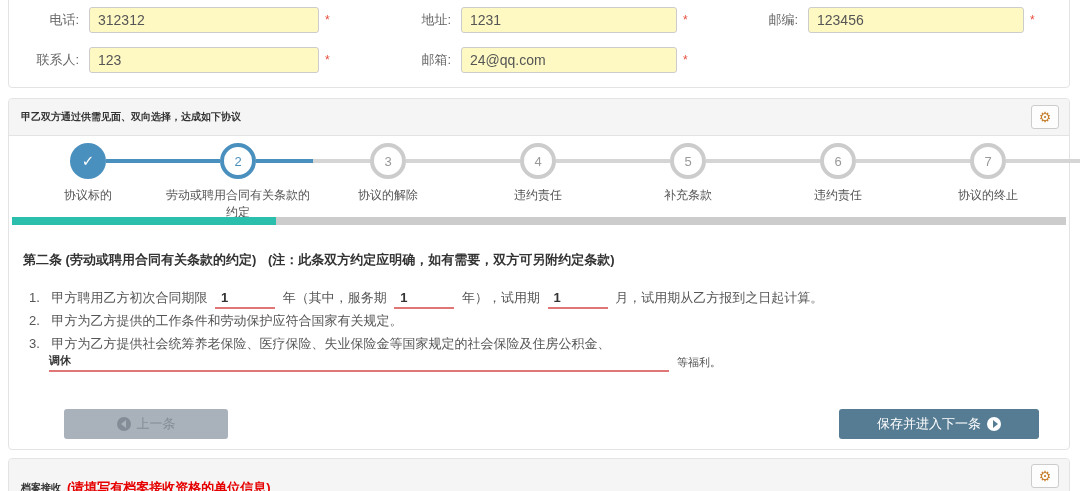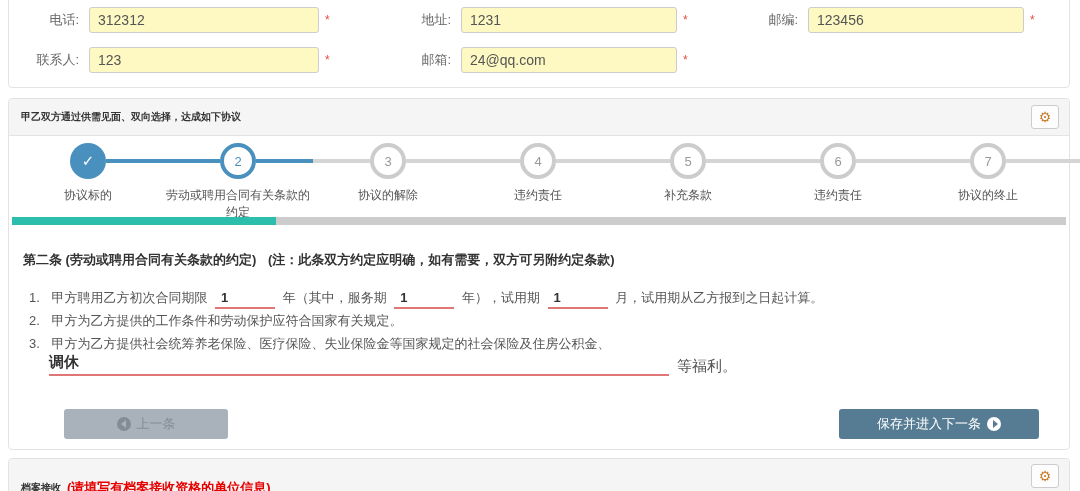--- a/index.html
+++ b/index.html
@@ -49,21 +49,21 @@
 
   
   .clause-heading{position:absolute;top:152px;left:14px;font-size:13px;font-weight:bold;color:#333;}
   .clause-heading span{margin-right:8px;}
   .item{position:absolute;left:20px;font-size:13px;color:#555;white-space:nowrap;}
   .item .num{margin-right:8px;}
   .ifield{display:inline-block;min-width:52px;border-bottom:2px solid #e07676;font-weight:bold;
           color:#333;padding:0 2px 1px 6px;line-height:16px;margin:0 4px;cursor:text;}
   .ifield.boxed{border:1px solid #ddd;border-bottom:2px solid #e07676;border-radius:2px;
                 background:#fcfcfc;min-width:66px;padding-top:2px;}
-  .welfare{position:absolute;left:40px;top:254px;font-size:15px;color:#555;display:flex;align-items:flex-end;}
+  .welfare{position:absolute;left:40px;top:254px;font-size:11px;color:#555;display:flex;align-items:center;}
   .welfare-field{width:620px;border-bottom:2px solid #e07676;font-weight:bold;color:#333;
                  padding-bottom:2px;cursor:text;}
   .welfare-suffix{margin-left:8px;}
 
   
   .btn{position:absolute;height:30px;border:none;border-radius:3px;font-size:13px;display:flex;
        align-items:center;justify-content:center;gap:6px;cursor:pointer;font-family:inherit;}
   .btn-prev{left:55px;top:310px;width:164px;background:#a9b1ba;color:#848d97;}
   .btn-next{left:830px;top:310px;width:200px;background:#567c93;color:#fff;}
   .circ{width:14px;height:14px;border-radius:50%;background:currentColor;position:relative;

